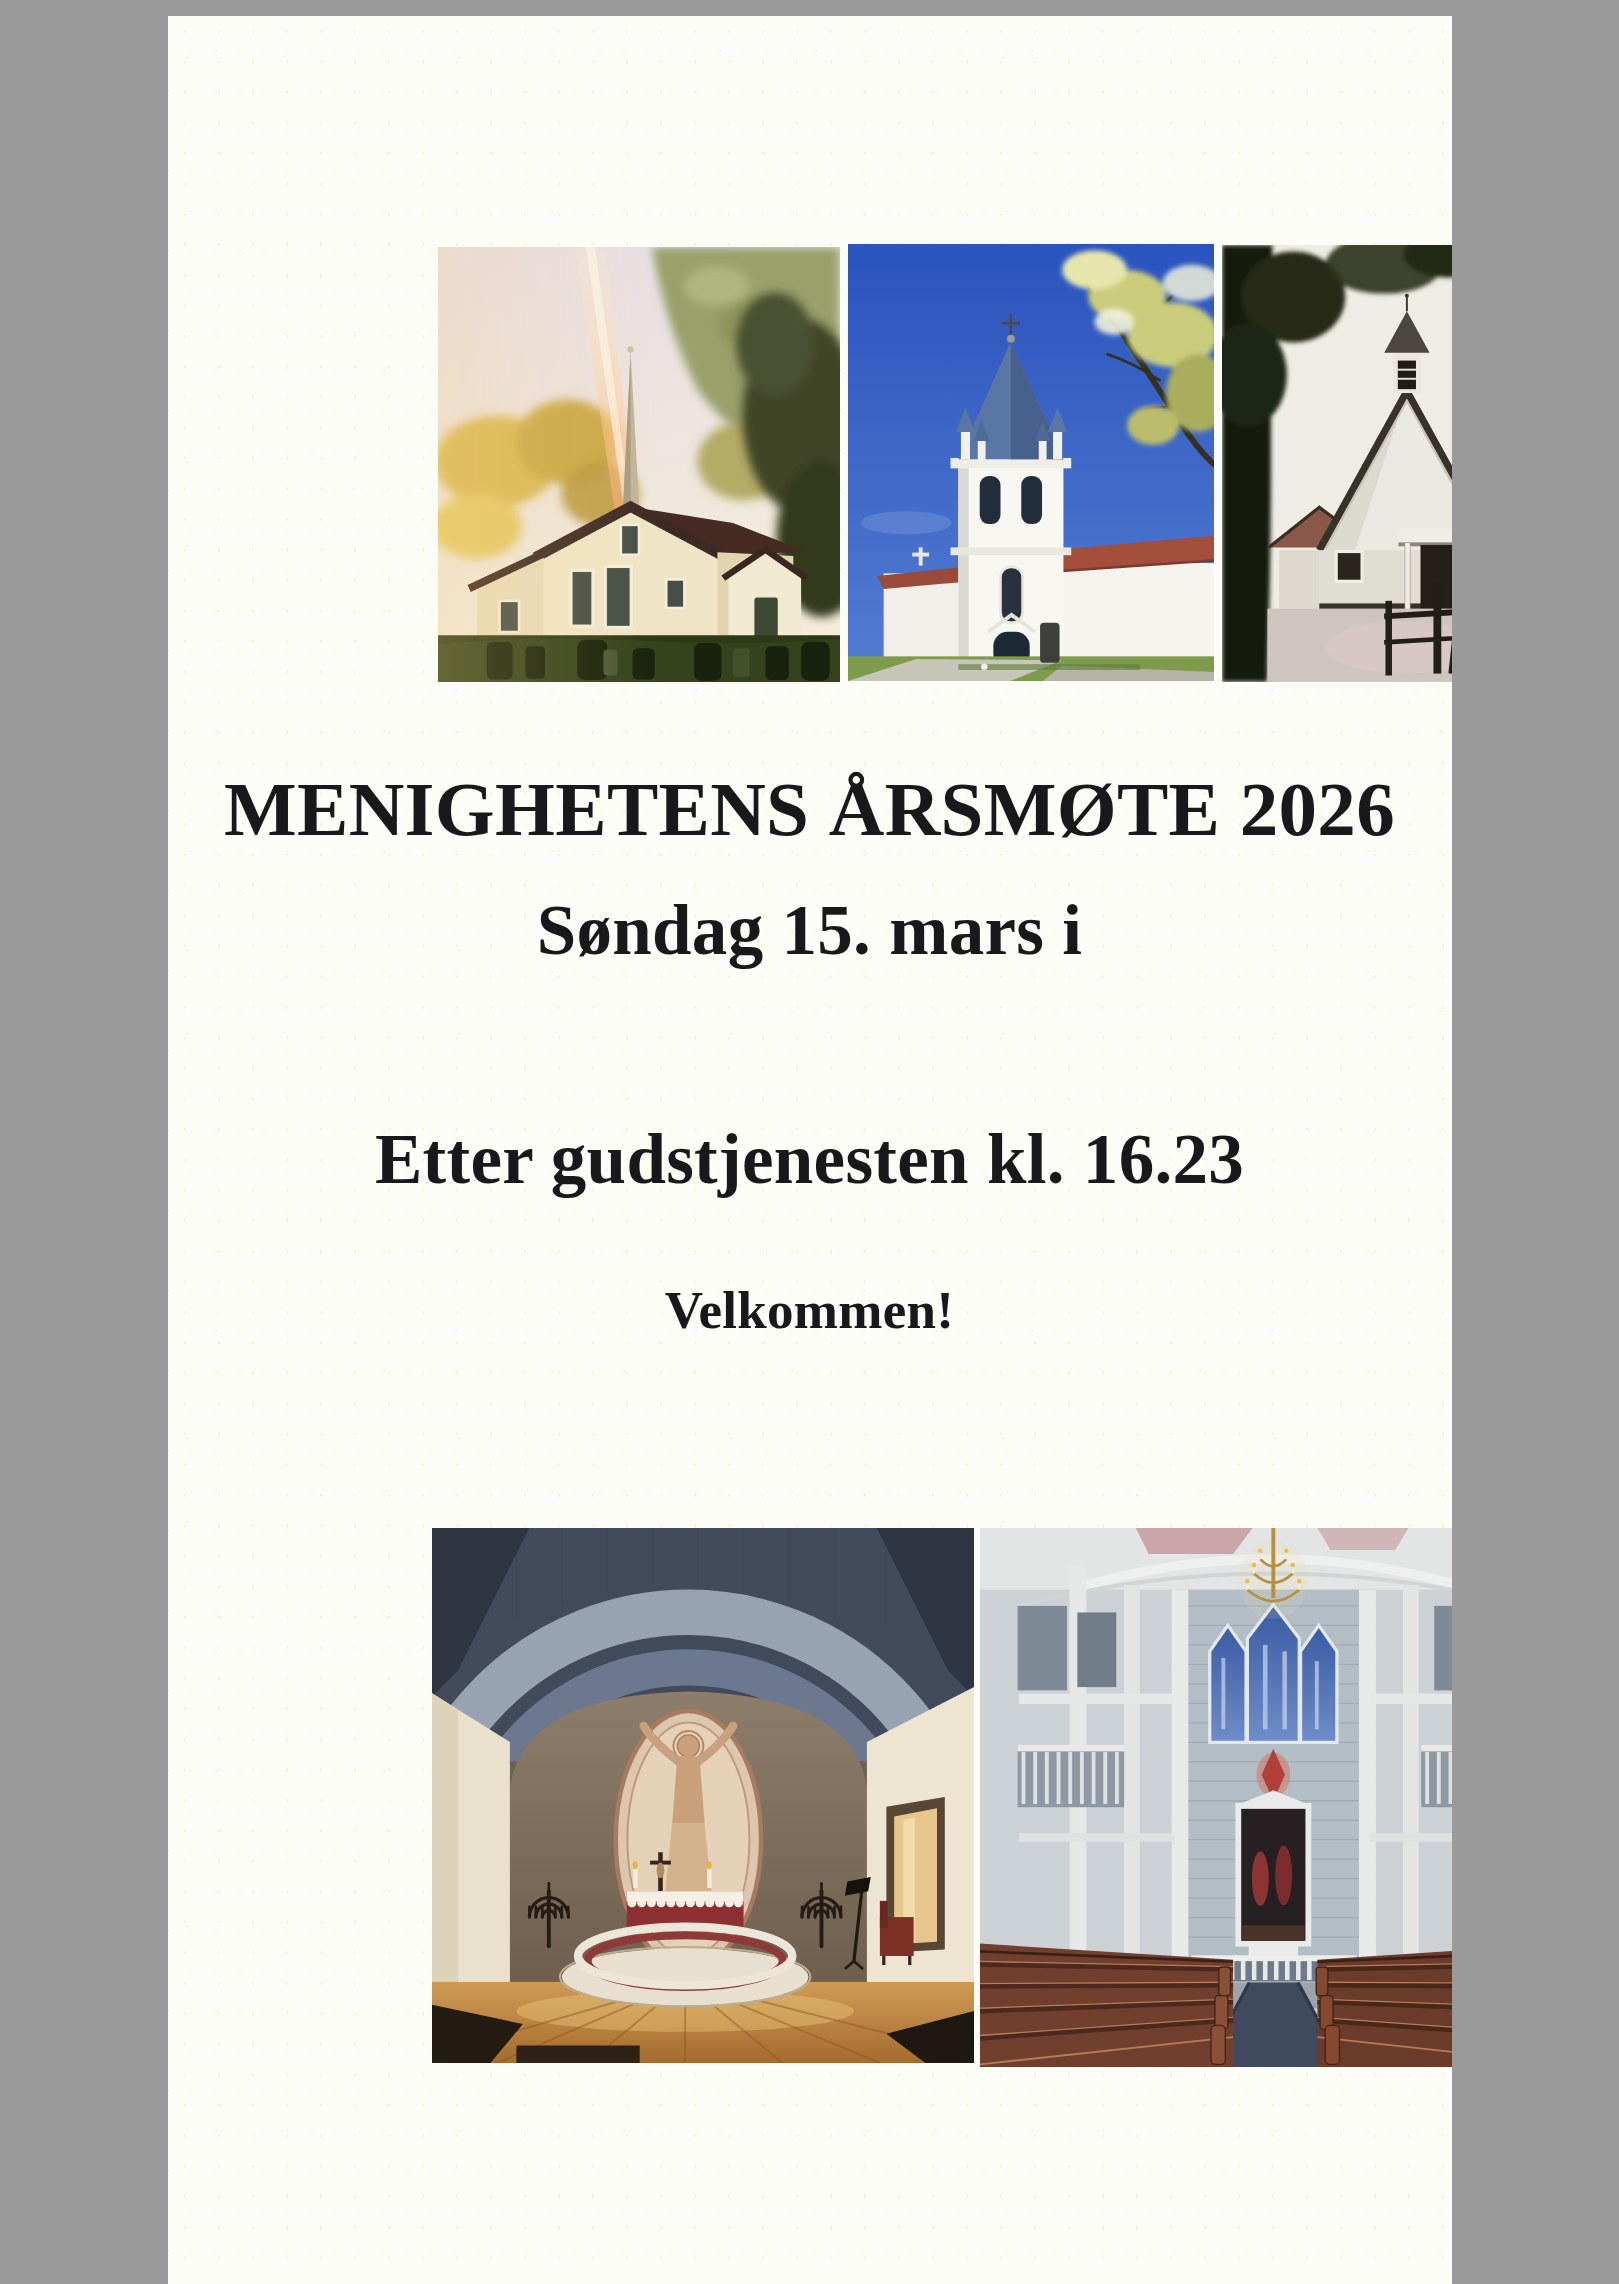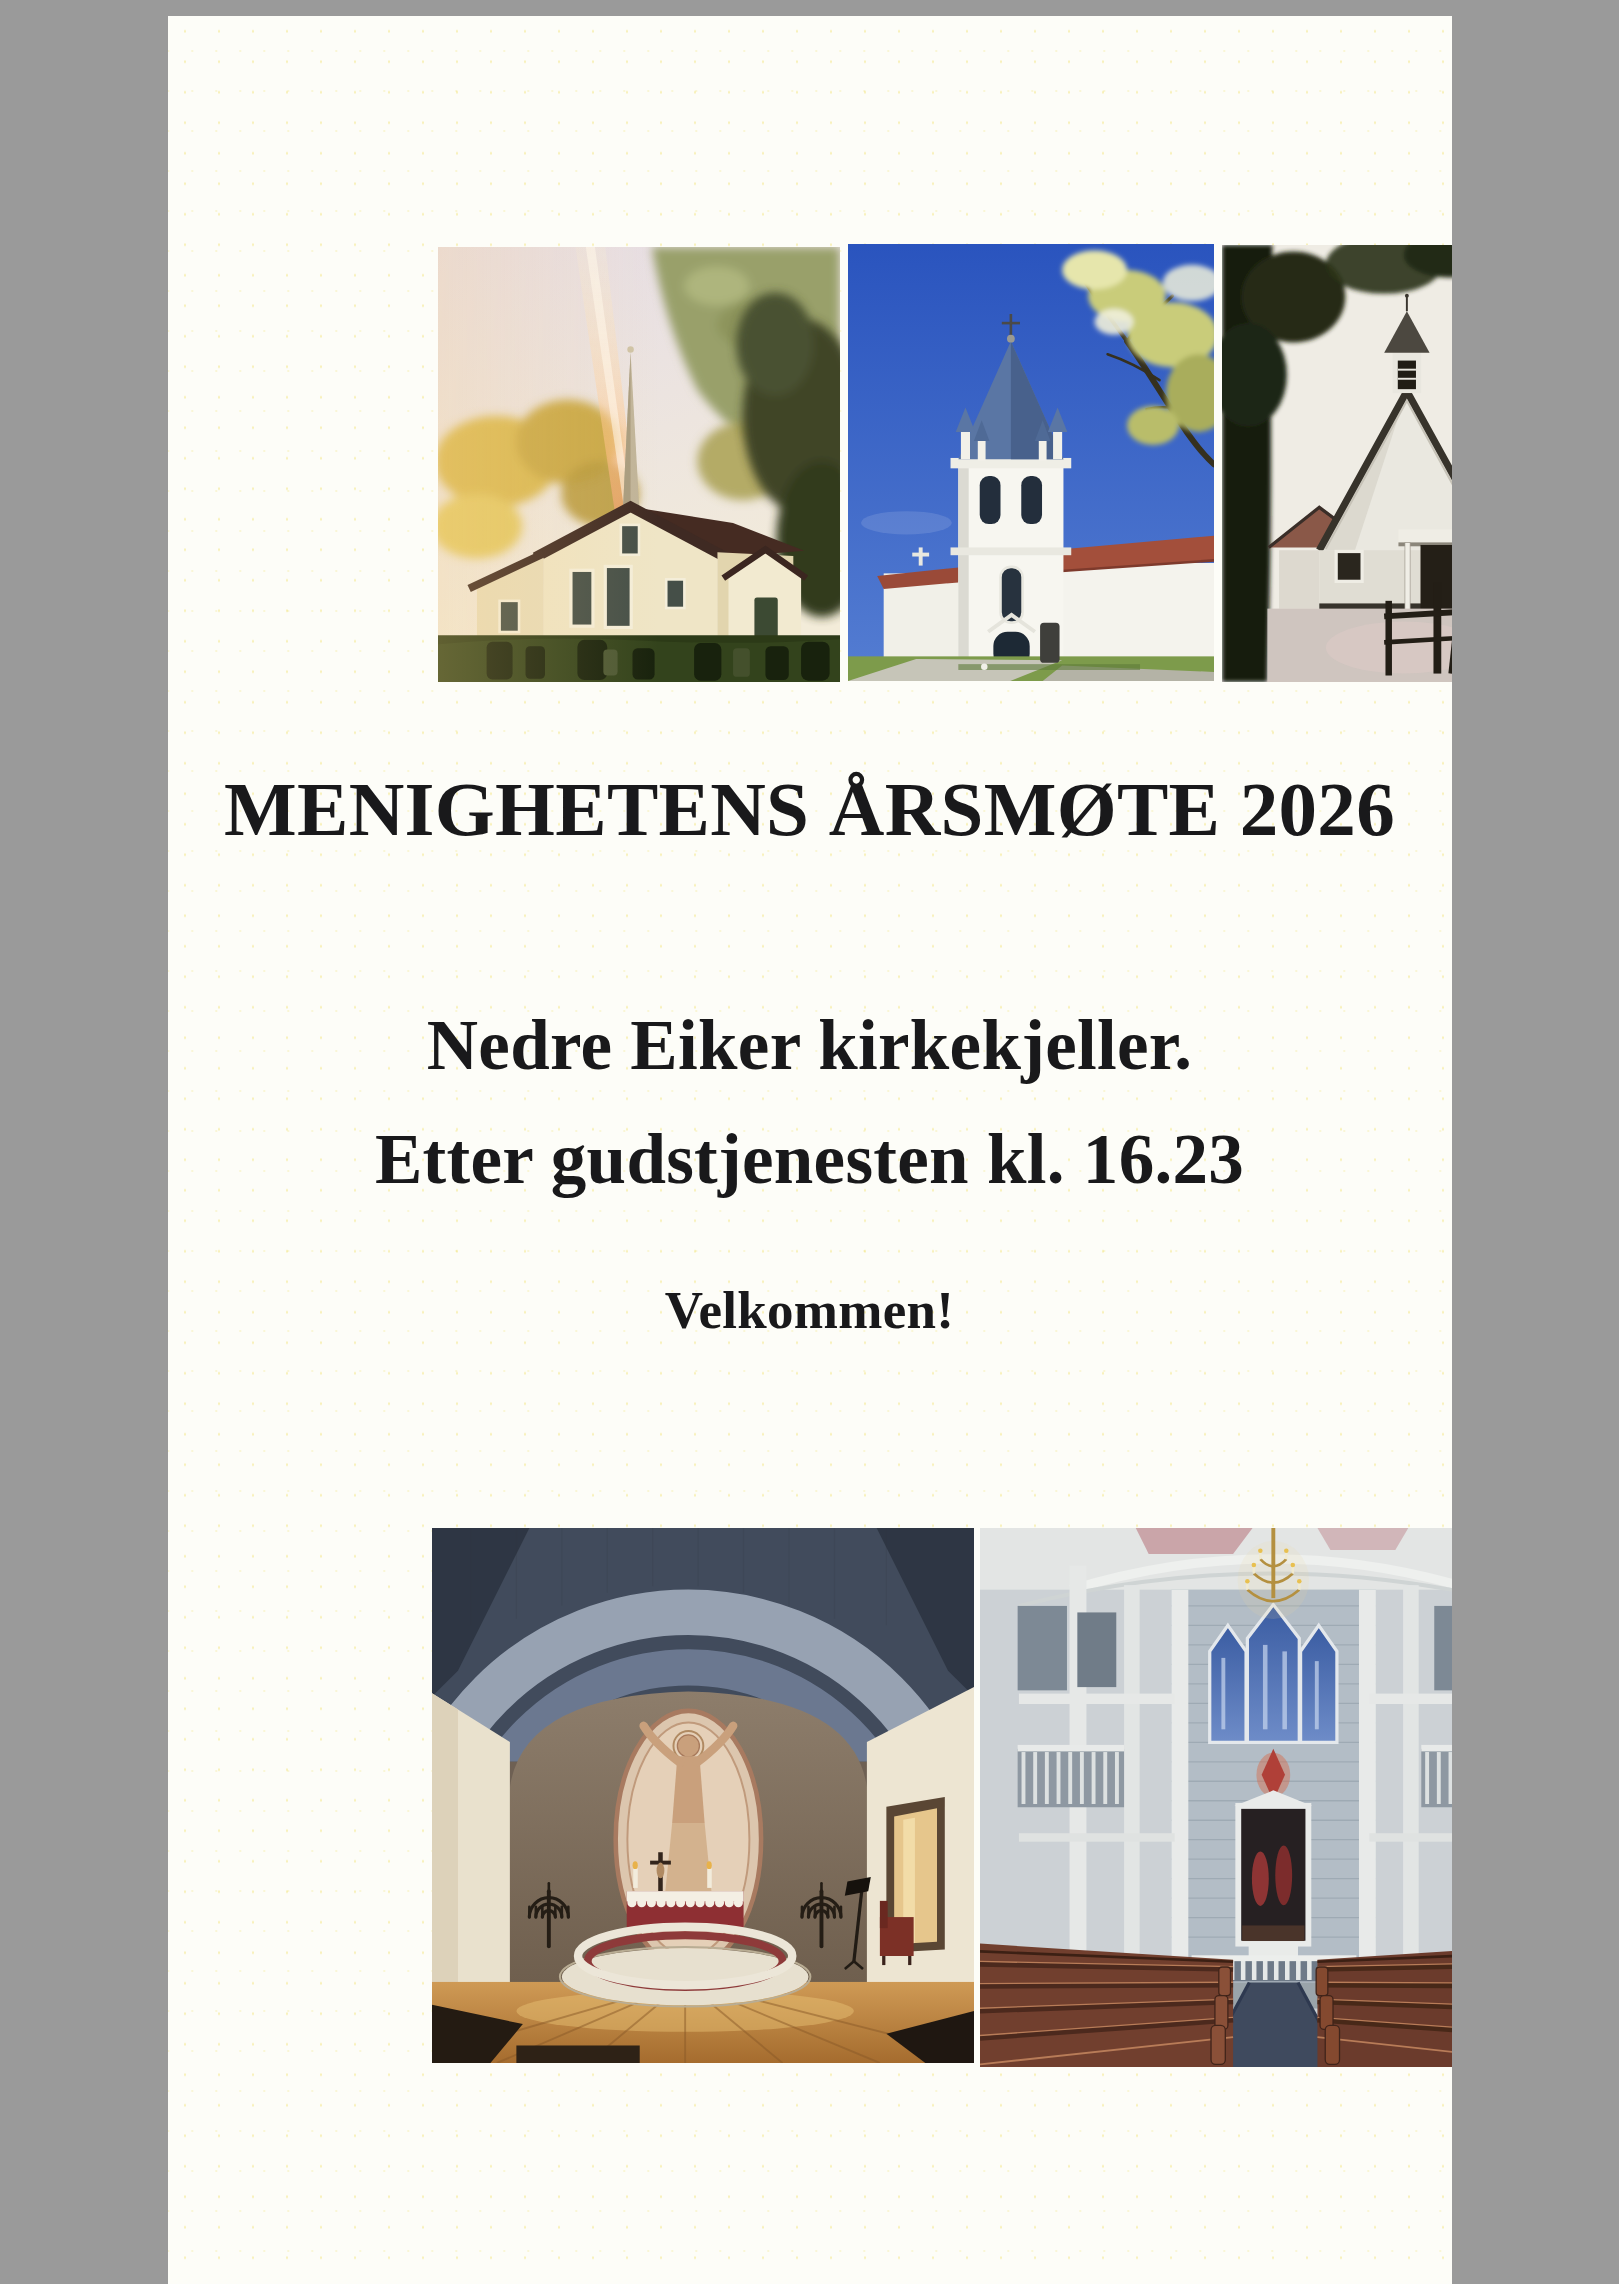--- a/index.html
+++ b/index.html
@@ -277,21 +277,21 @@
           <rect x="252" y="548" width="10" height="115" stroke="none"></rect>
           <path d="M250,572 L520,556" fill="none" stroke-width="9"></path>
           <path d="M250,612 L520,596" fill="none" stroke-width="7"></path>
           <line x1="365" y1="540" x2="352" y2="660" stroke-width="6"></line>
         </g>
       </g>
     </svg>
   </figure>
 
   <div class="text-line" id="poster-title" style="color: rgb(25, 25, 27);">MENIGHETENS ÅRSMØTE 2026</div>
-  <div class="text-line" id="poster-line2" style="color: rgb(25, 25, 27);">Nedre Eiker kirkekjeller.</div>
+  <div class="text-line" id="poster-line1" style="color: rgb(25, 25, 27);">Søndag 15. mars i</div>
   <div class="text-line" id="poster-line3" style="color: rgb(25, 25, 27);">Etter gudstjenesten kl. 16.23</div>
   <div class="text-line" id="poster-closing" style="color: rgb(25, 25, 27);">Velkommen!</div>
 
   <figure class="photo" id="photo-4" aria-label="Church interior with painted barrel vault and a Christ mural in a mandorla above the altar and circular altar rail">
     <svg viewBox="0 0 835 825" preserveAspectRatio="none">
       <defs>
         <linearGradient id="p4wall" x1="0" y1="0" x2="0" y2="1">
           <stop offset="0" stop-color="#8d7d6b"></stop>
             <stop offset="1" stop-color="#6f5f4e"></stop>
         </linearGradient>

